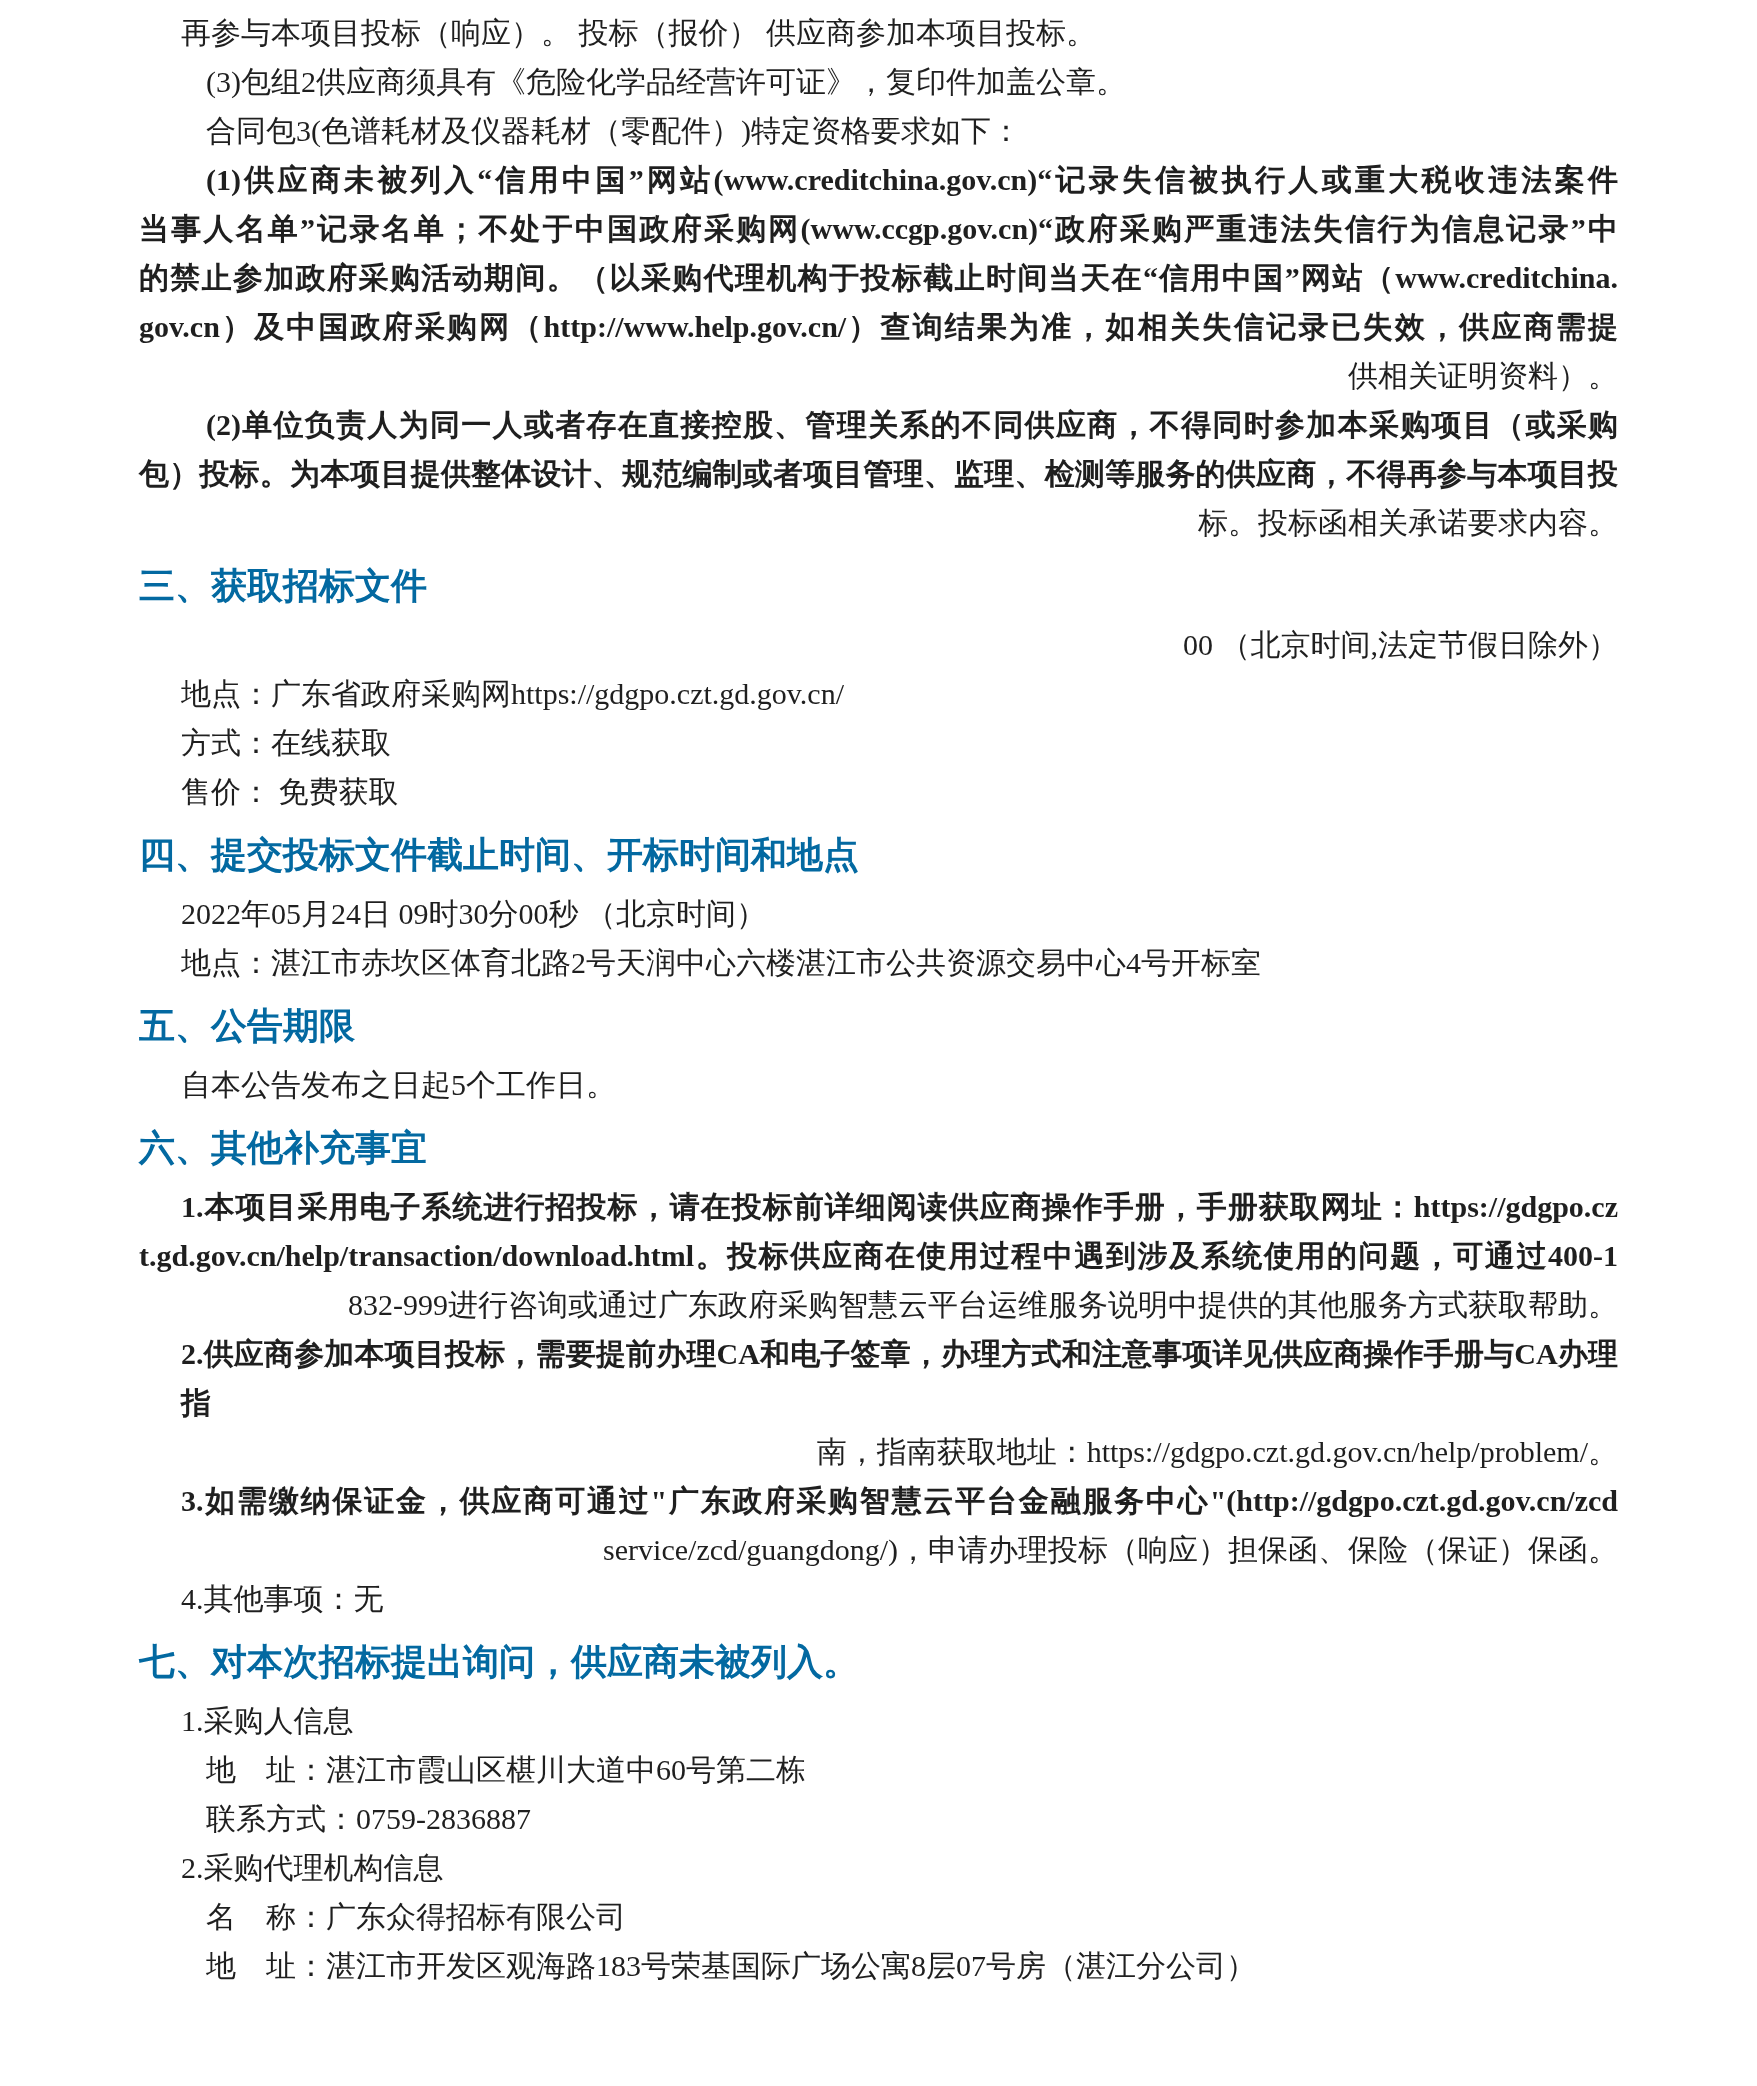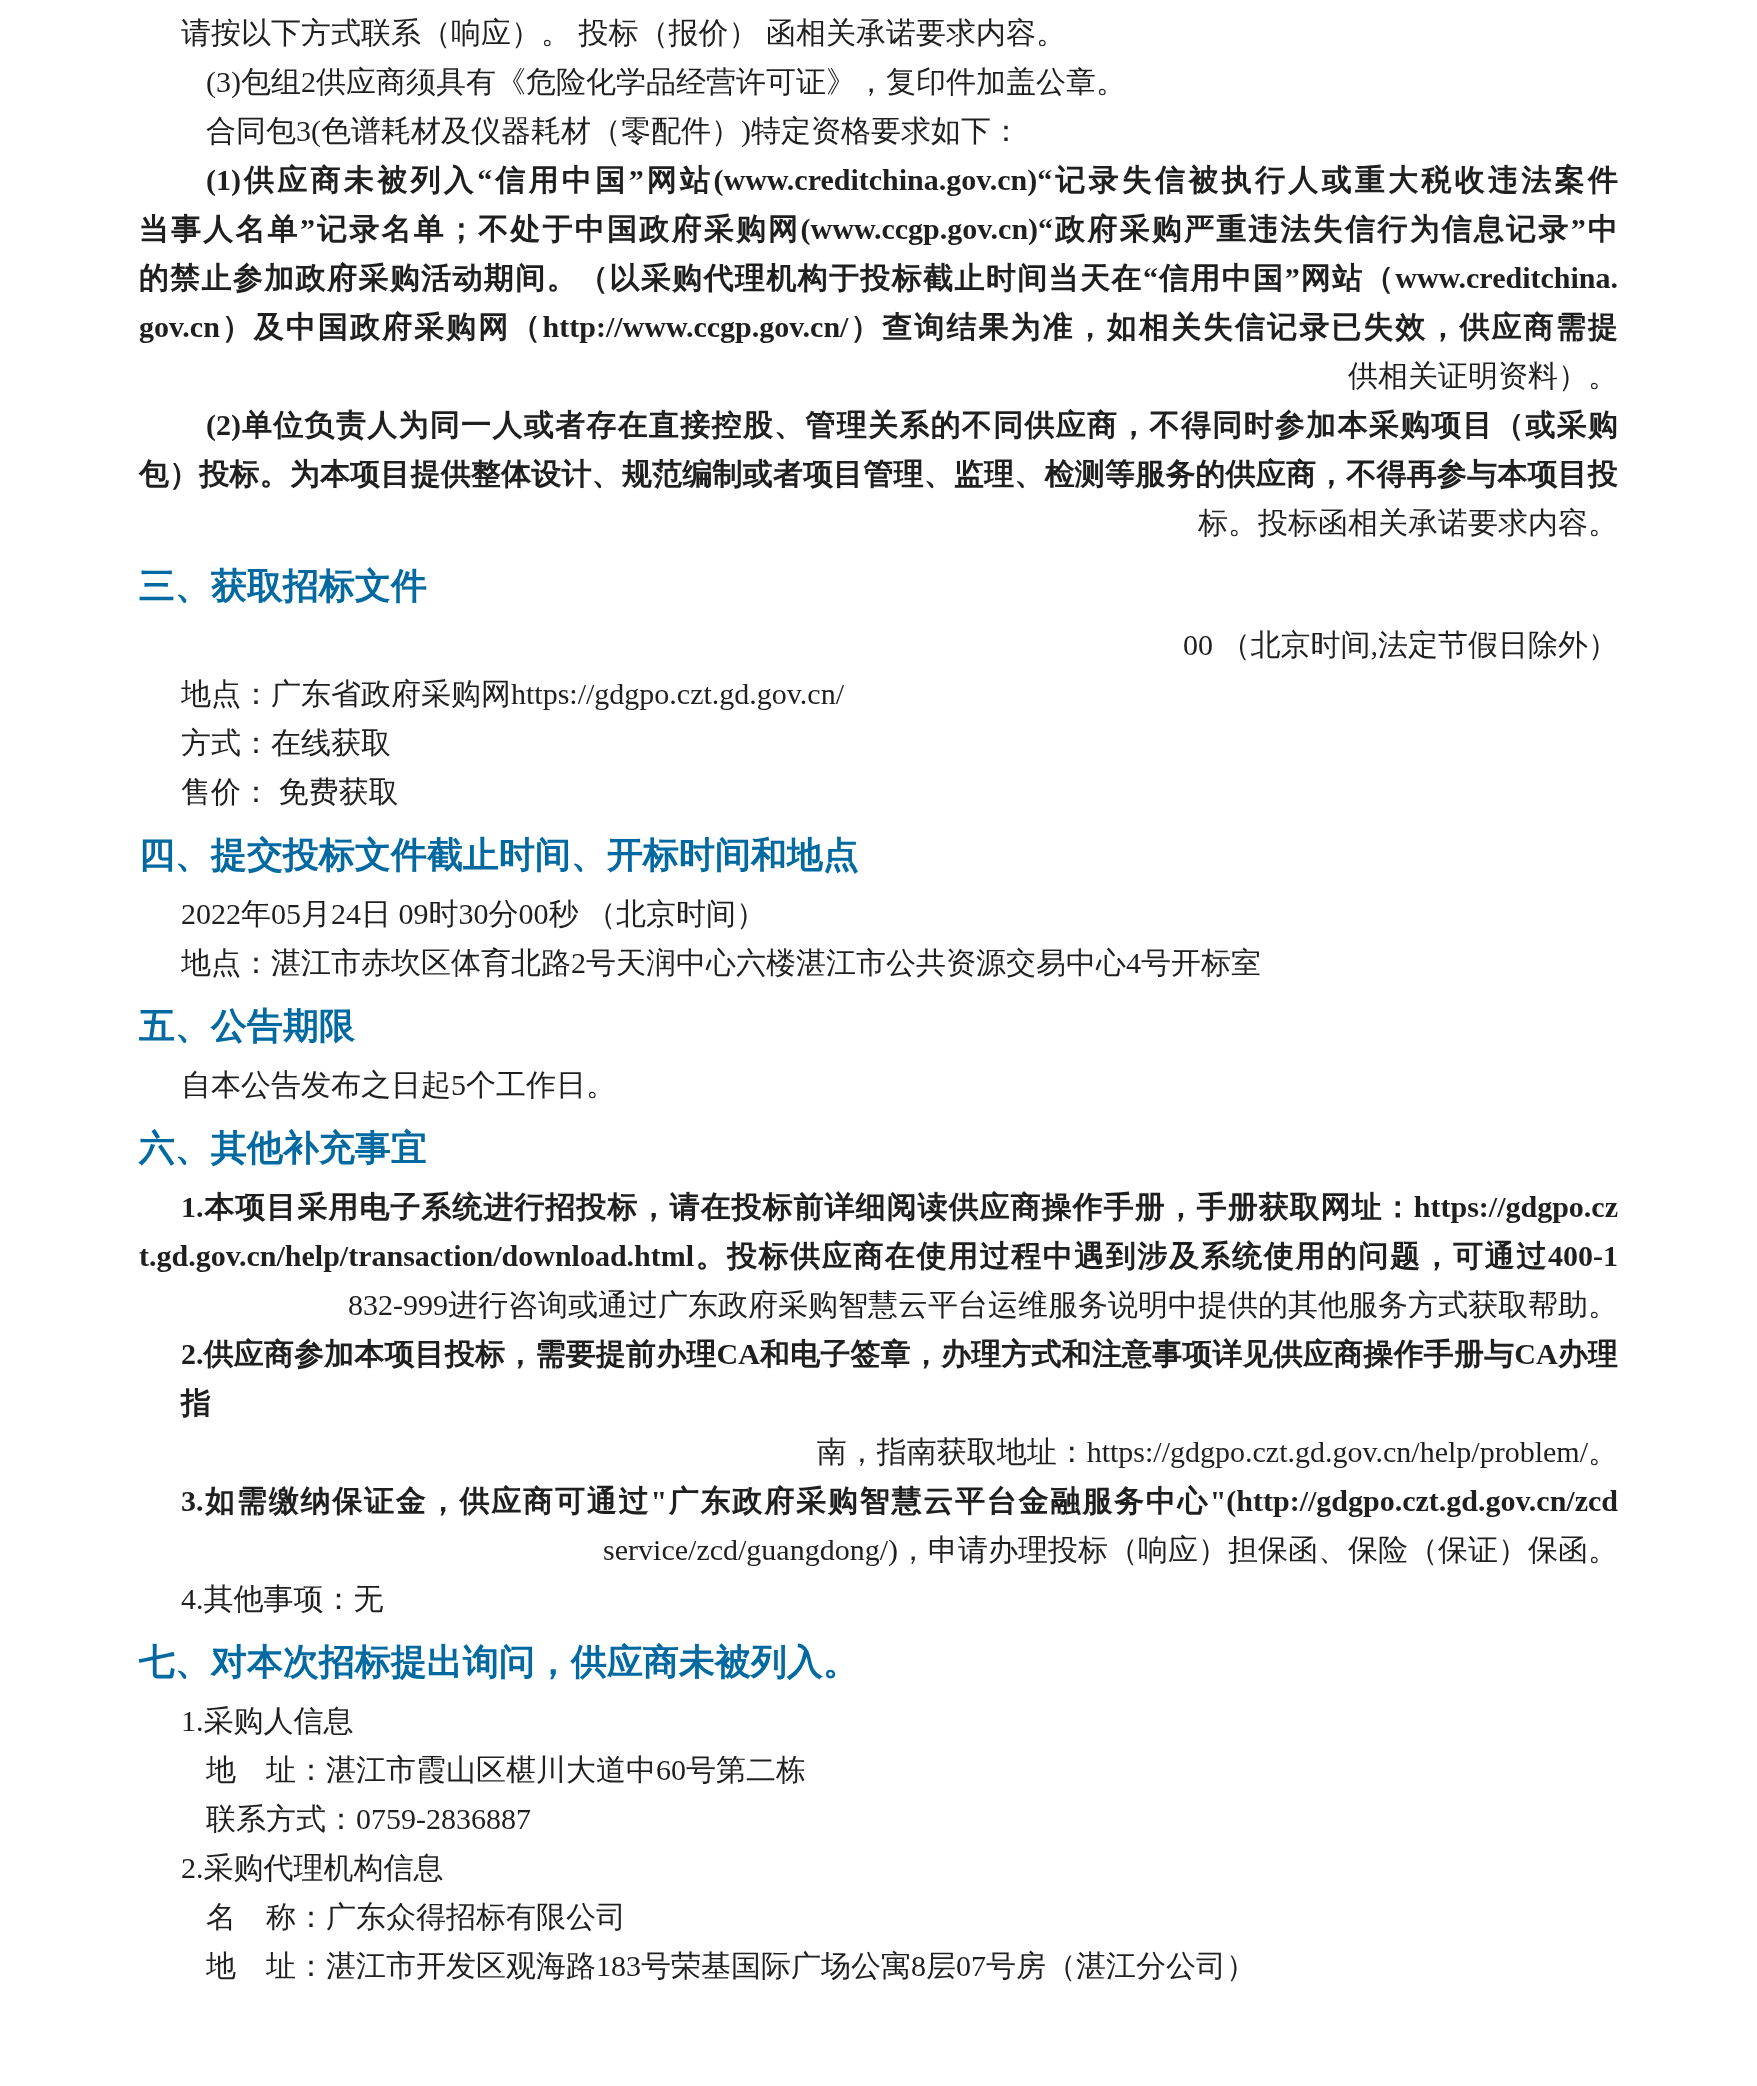--- a/index.html
+++ b/index.html
@@ -39,27 +39,27 @@
     line-height: 52px;
     margin: 13.4px 0 7.7px 0;
     white-space: pre-wrap;
     color: #0369a1;
   }
 </style>
 </head>
 <body>
 
 <div class="doc">
-    <div class="line ind1">请按以下方式联系（响应）。 投标（报价） 函相关承诺要求内容。</div>
+    <div class="line ind1">再参与本项目投标（响应）。 投标（报价） 供应商参加本项目投标。</div>
     <div class="line ind2">(3)包组2供应商须具有《危险化学品经营许可证》，复印件加盖公章。</div>
     <div class="line ind2">合同包3(色谱耗材及仪器耗材（零配件）)特定资格要求如下：</div>
     <div class="line ind2 fill">(1)供应商未被列入“信用中国”网站(www.creditchina.gov.cn)“记录失信被执行人或重大税收违法案件</div>
     <div class="line ind0 fill">当事人名单”记录名单；不处于中国政府采购网(www.ccgp.gov.cn)“政府采购严重违法失信行为信息记录”中</div>
     <div class="line ind0 fill">的禁止参加政府采购活动期间。（以采购代理机构于投标截止时间当天在“信用中国”网站（www.creditchina.</div>
-    <div class="line ind0 fill">gov.cn）及中国政府采购网（http://www.ccgp.gov.cn/）查询结果为准，如相关失信记录已失效，供应商需提</div>
+    <div class="line ind0 fill">gov.cn）及中国政府采购网（http://www.help.gov.cn/）查询结果为准，如相关失信记录已失效，供应商需提</div>
     <div class="line ind0">供相关证明资料）。</div>
     <div class="line ind2 fill">(2)单位负责人为同一人或者存在直接控股、管理关系的不同供应商，不得同时参加本采购项目（或采购</div>
     <div class="line ind0 fill">包）投标。为本项目提供整体设计、规范编制或者项目管理、监理、检测等服务的供应商，不得再参与本项目投</div>
     <div class="line ind0">标。投标函相关承诺要求内容。</div>
     <div class="heading">三、获取招标文件</div>
     <div class="line ind0">00 （北京时间,法定节假日除外）</div>
     <div class="line ind1">地点：广东省政府采购网https://gdgpo.czt.gd.gov.cn/</div>
     <div class="line ind1">方式：在线获取</div>
     <div class="line ind1">售价： 免费获取</div>
     <div class="heading">四、提交投标文件截止时间、开标时间和地点</div>

